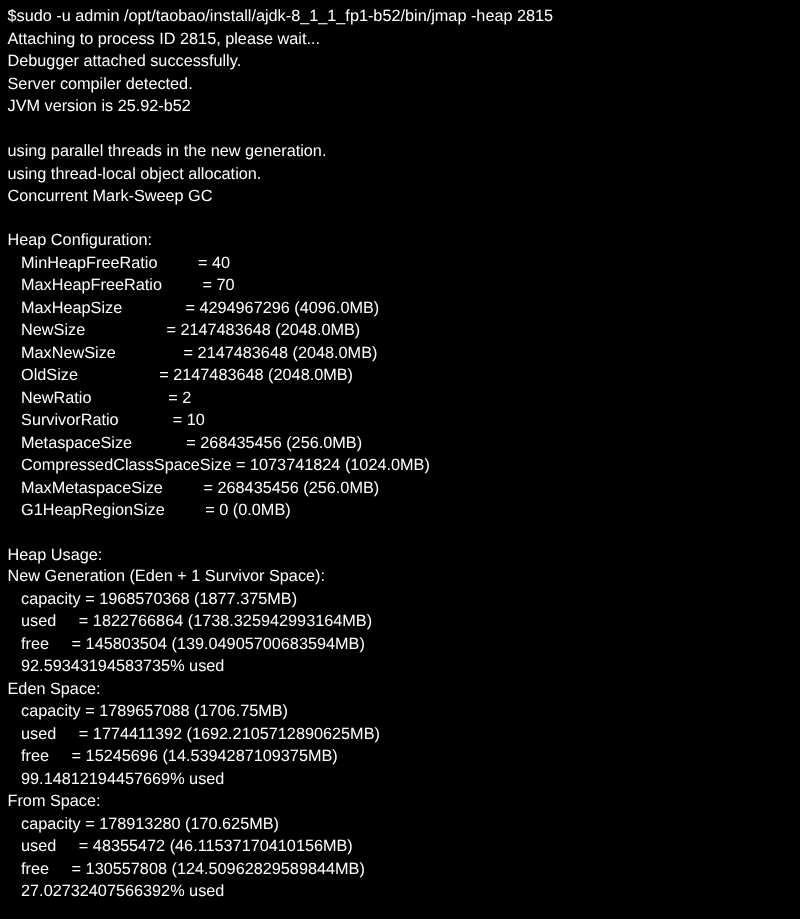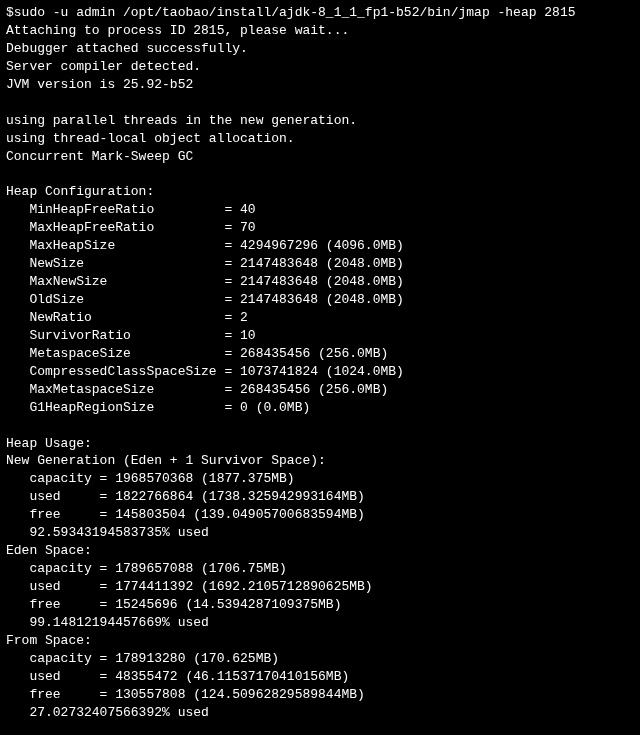--- a/index.html
+++ b/index.html
@@ -11,21 +11,21 @@
     font-size: 13px;
     line-height: 1.38;
     width: 640px;
     height: 735px;
     overflow: hidden;
   }
   pre {
     margin: 0;
     padding: 4px 6px;
     white-space: pre;
-    font-family: Liberation Mono, monospace;
+    font-family: Liberation Sans, sans-serif;
   }
 </style>
 </head>
 <body>
 
 <pre id="term">$sudo -u admin /opt/taobao/install/ajdk-8_1_1_fp1-b52/bin/jmap -heap 2815
 Attaching to process ID 2815, please wait...
 Debugger attached successfully.
 Server compiler detected.
 JVM version is 25.92-b52

